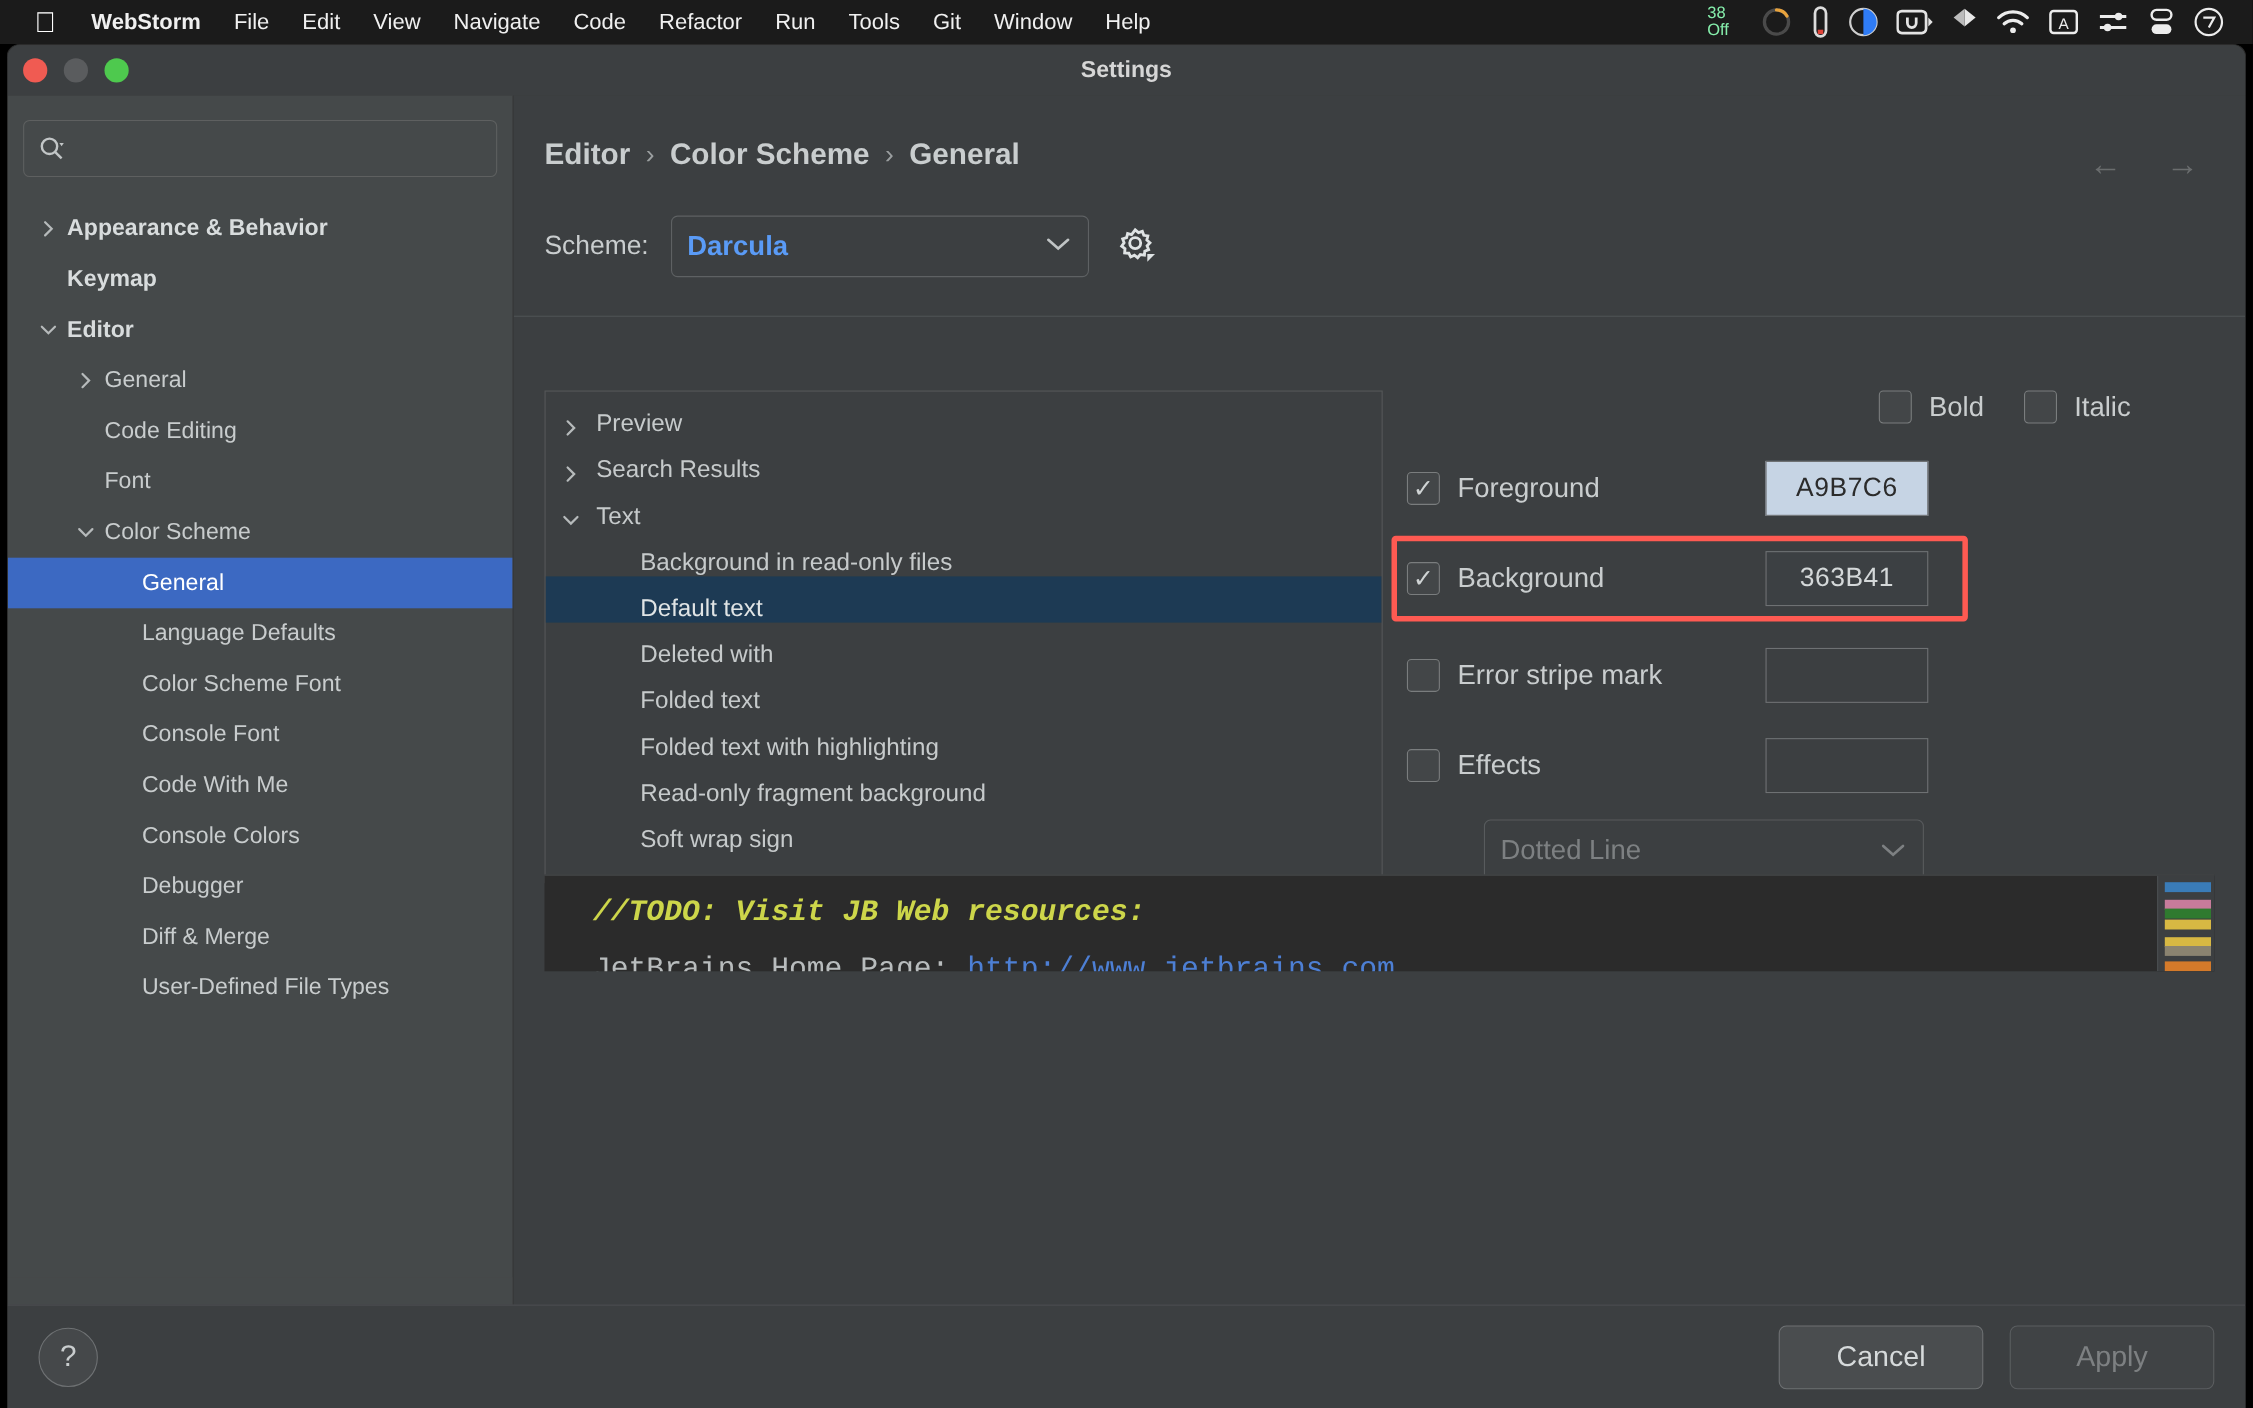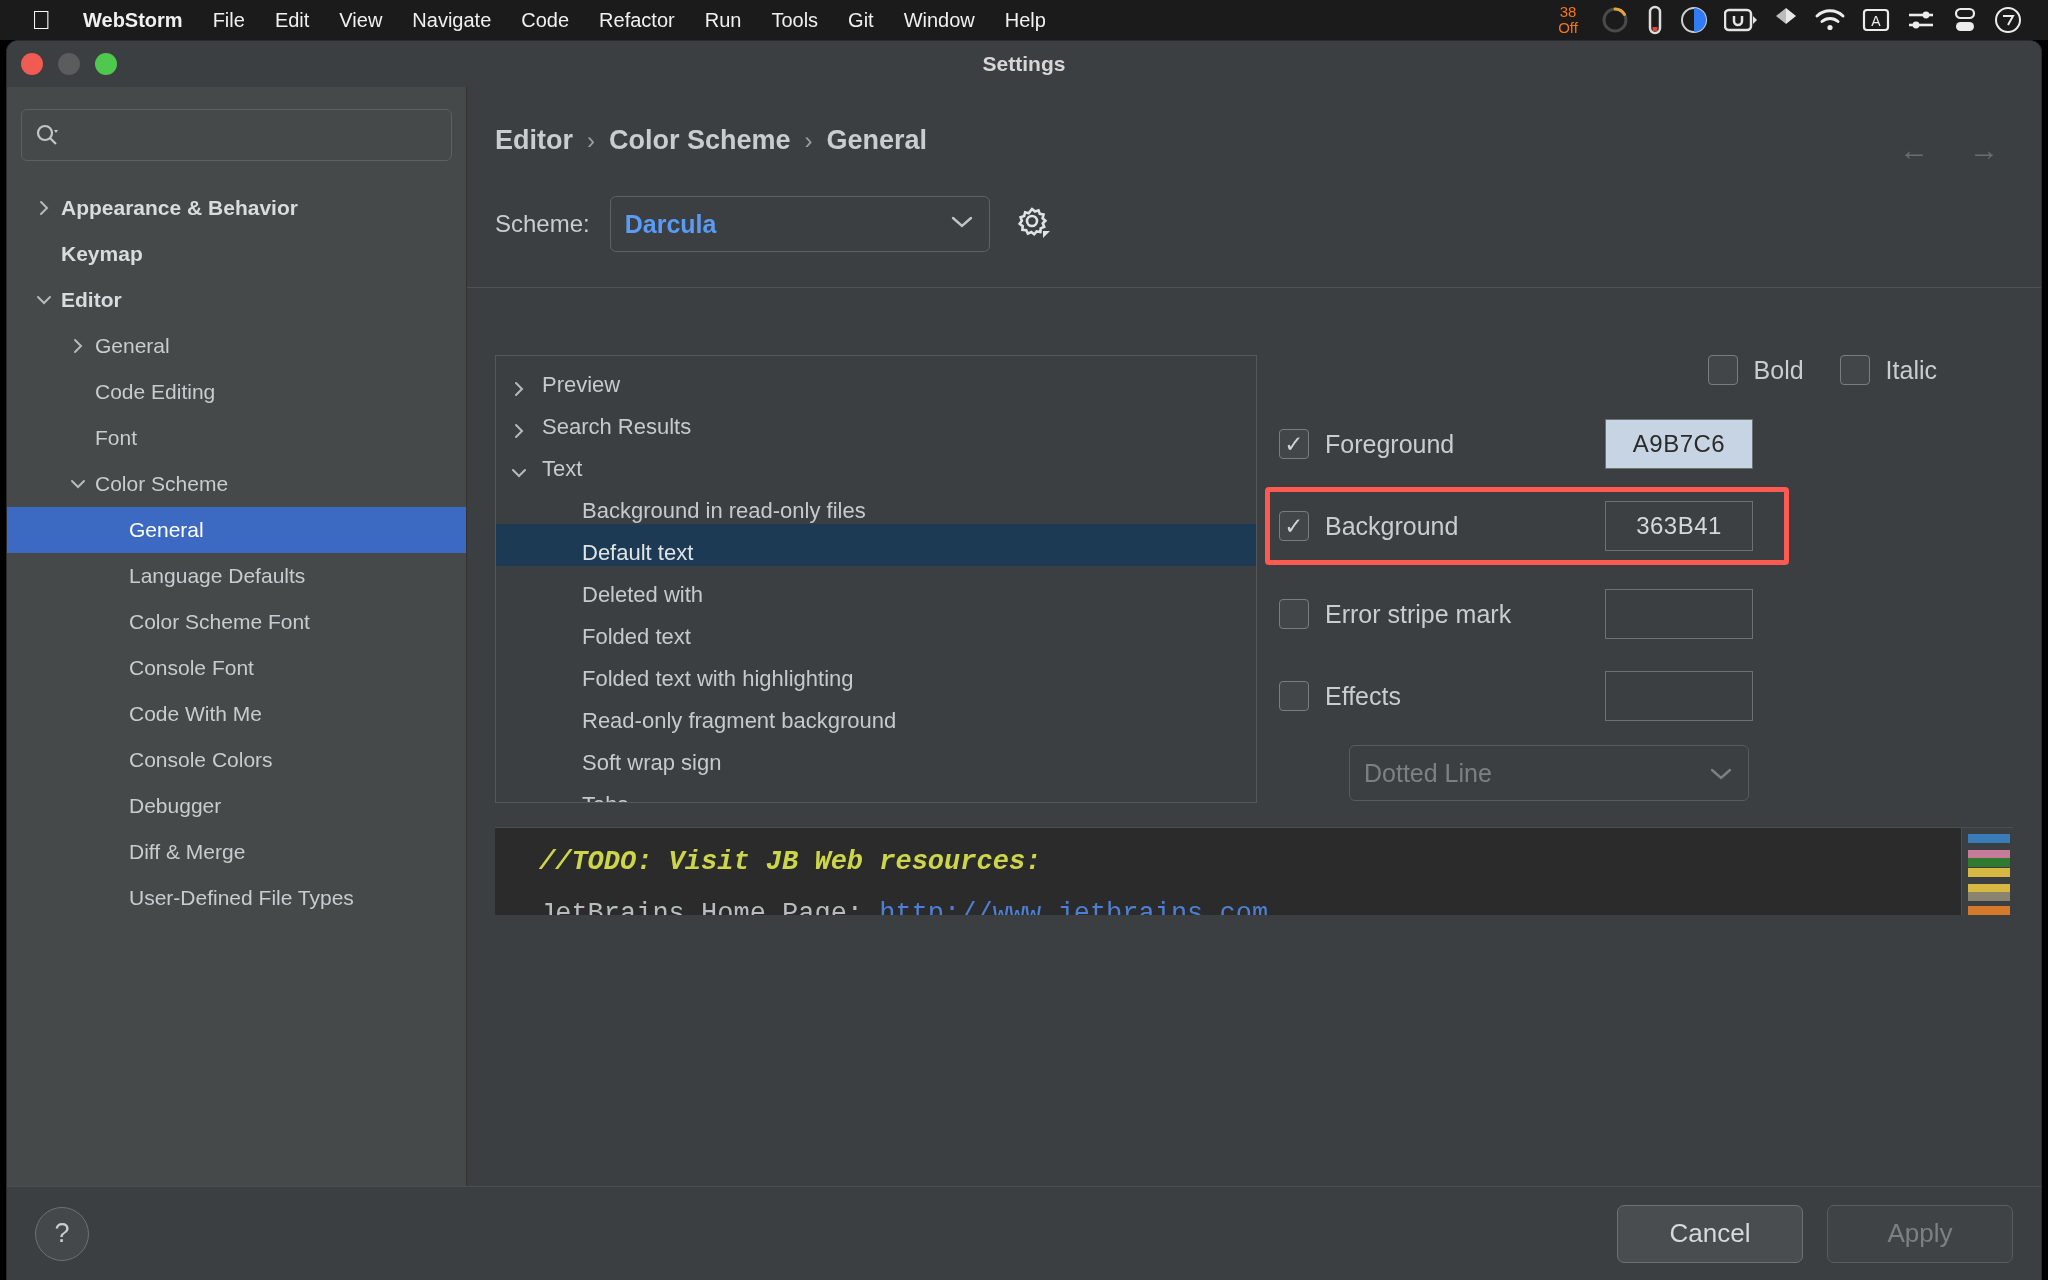--- a/index.html
+++ b/index.html
@@ -27,22 +27,22 @@
     font-size: 20px; padding: 16px 15px; height: 40px;
     display: flex; align-items: center; white-space: nowrap;
     color: #f0f0f0;
   }
   .mb-item.bold { font-weight: bold; }
   #menubar-right {
     margin-left: auto; display: flex; align-items: center; gap: 16px;
     padding-right: 12px;
   }
   .mb-status-text {
-    font-size: 15px; line-height: 16px; text-align: center;
-    color: #f97316; width: 32px;
+    font-size: 15px; line-height: 16px; 
+    color: #86efac; width: 32px;
   }
   .mb-ic { display: flex; align-items: center; justify-content: center; }
 
   
   #window {
     position: absolute; left: 6px; top: 40px;
     width: 2036px; height: 1240px;
     background: #3c3f41;
     border-radius: 12px 12px 0 0;
     overflow: hidden;
@@ -188,21 +188,21 @@
   #effects-select {
     margin-top: 20px; margin-left: 70px;
     width: 400px; height: 56px; background: #3c3f41;
     border: 1px solid #585b5d; border-radius: 6px;
     display: flex; align-items: center; justify-content: space-between;
     padding: 0 14px; color: #7d8082; font-size: 25px;
   }
 
   
   #preview {
-    position: absolute; left: 28px; right: 28px; top: 740px;
+    position: absolute; left: 28px; right: 28px; top: 708px;
     height: 88px; background: #2b2b2b;
     border-top: 1px solid #4b4e50;
     overflow: hidden; display: flex;
   }
   #preview-code {
     flex: 1; padding: 8px 0 0 44px;
     font-family: "Liberation Mono", monospace;
     font-size: 27px; line-height: 52px; white-space: nowrap;
   }
   .tok-todo { color: #cdd64a; font-style: italic; font-weight: bold; }

